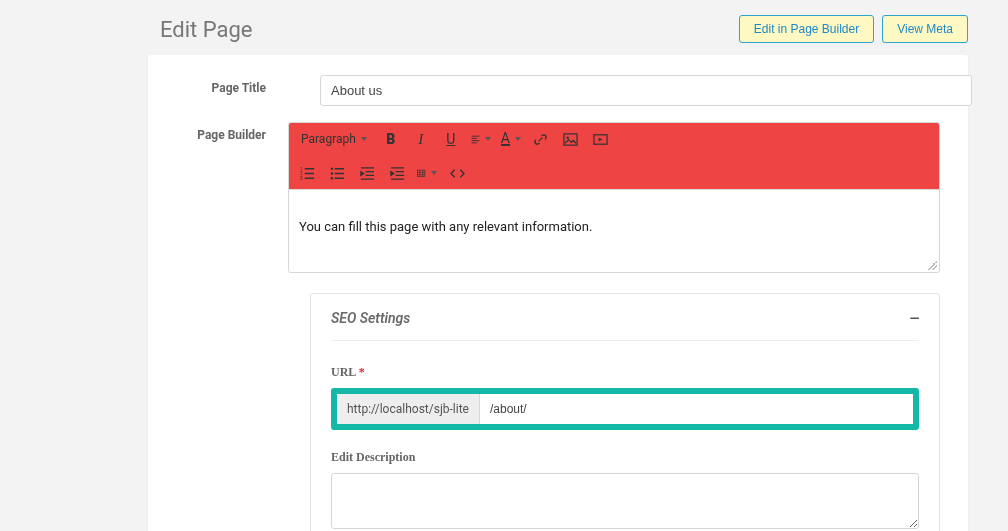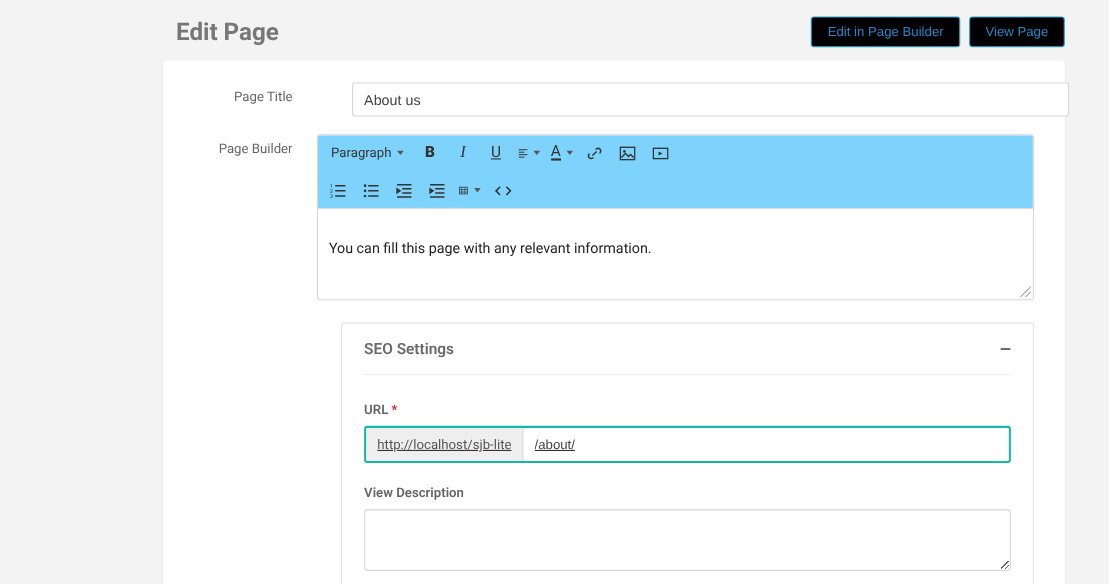--- a/index.html
+++ b/index.html
@@ -15,28 +15,28 @@
       margin: 0 auto;
     }
     .topbar {
       display: flex;
       justify-content: space-between;
       align-items: center;
       padding: 5px 0 12px 120px;
     }
     .page-heading {
       font-size: 22px;
-      font-weight: 700;
+      font-weight: 400;
       color: #777;
     }
     .top-actions { display: flex; gap: 8px; }
     .btn-outline {
       border: 1px solid #2fa4d0;
       color: #1e88c9;
-      background: #000000;
+      background: #fef9c3;
       padding: 6px 14px;
       border-radius: 3px;
       font-size: 12px;
       cursor: pointer;
     }
     .card {
       background: #fff;
       border-radius: 3px;
       box-shadow: 0 1px 2px rgba(0,0,0,0.05);
       margin-left: 108px;
@@ -46,41 +46,41 @@
       display: flex;
       margin-bottom: 16px;
       align-items: flex-start;
     }
     .form-label {
       width: 120px;
       text-align: right;
       padding-right: 22px;
       padding-top: 6px;
       font-size: 12px;
-      font-weight: 400;
+      font-weight: 700;
       color: #666;
     }
     .form-control-col { flex: 1; }
     .text-input {
       width: 100%;
       padding: 7px 10px;
       border: 1px solid #d7d7d7;
       border-radius: 3px;
       font-size: 13px;
       background: #fff;
       color: #444;
       margin-left: 32px;
     }
     .editor {
       border: 1px solid #d7d7d7;
       border-radius: 3px;
       overflow: hidden;
     }
     .toolbar {
-      background: #7dd3fc;
+      background: #ef4444;
       border-bottom: 1px solid #ddd;
       padding: 6px 8px;
       display: flex;
       flex-wrap: wrap;
       gap: 10px;
       align-items: center;
       text-align: right;
     }
     .toolbar-row2 {
       width: 100%;
@@ -135,42 +135,43 @@
       margin-top: 20px;
       padding: 16px 20px 20px 20px;
     }
     .seo-title-row {
       display: flex;
       justify-content: space-between;
       align-items: center;
       padding-bottom: 14px;
       border-bottom: 1px solid #eee;
       margin-bottom: 24px;
+      font-style: italic;
     }
     .seo-title {
       font-size: 14px;
       font-weight: 600;
       color: #6a6a6a;
     }
     .collapse-icon { font-weight: 800; color: #555; cursor: pointer; }
     .seo-field { margin-bottom: 20px; }
     .seo-label {
       font-size: 12px;
       font-weight: 600;
       color: #666;
       display: block;
       margin-bottom: 8px;
+      font-family: Liberation Serif, serif;
     }
     .required { color: #d23; }
     .input-group {
       display: flex;
-      border: 2px solid #14b8a6;
+      border: 6px solid #14b8a6;
       border-radius: 3px;
       overflow: hidden;
-      text-decoration: underline;
     }
     .input-addon {
       background: #eee;
       padding: 8px 10px;
       font-size: 12px;
       color: #555;
       border-right: 1px solid #d7d7d7;
       white-space: nowrap;
     }
     .input-group .grp-input {
@@ -194,21 +195,21 @@
   </style>
 </head>
 <body>
 
 <div class="wrapper">
 
   <div class="topbar">
     <h1 class="page-heading">Edit Page</h1>
     <div class="top-actions">
       <button class="btn-outline">Edit in Page Builder</button>
-      <button class="btn-outline">View Page</button>
+      <button class="btn-outline">View Meta</button>
     </div>
   </div>
 
   <div class="card">
 
     <div class="form-row">
       <div class="form-label">Page Title</div>
       <div class="form-control-col">
         <input class="text-input" type="text" value="About us" style="">
       </div>
@@ -314,20 +315,20 @@
           <span>URL</span>
           <span class="required">*</span>
         </label>
         <div class="input-group">
           <span class="input-addon">http://localhost/sjb-lite</span>
           <input class="grp-input" type="text" value="/about/" style="">
         </div>
       </div>
 
       <div class="seo-field">
-        <label class="seo-label">View Description</label>
+        <label class="seo-label">Edit Description</label>
         <textarea class="textarea" style=""></textarea>
       </div>
 
     </div>
 
   </div>
 </div>
 
 </body></html>

